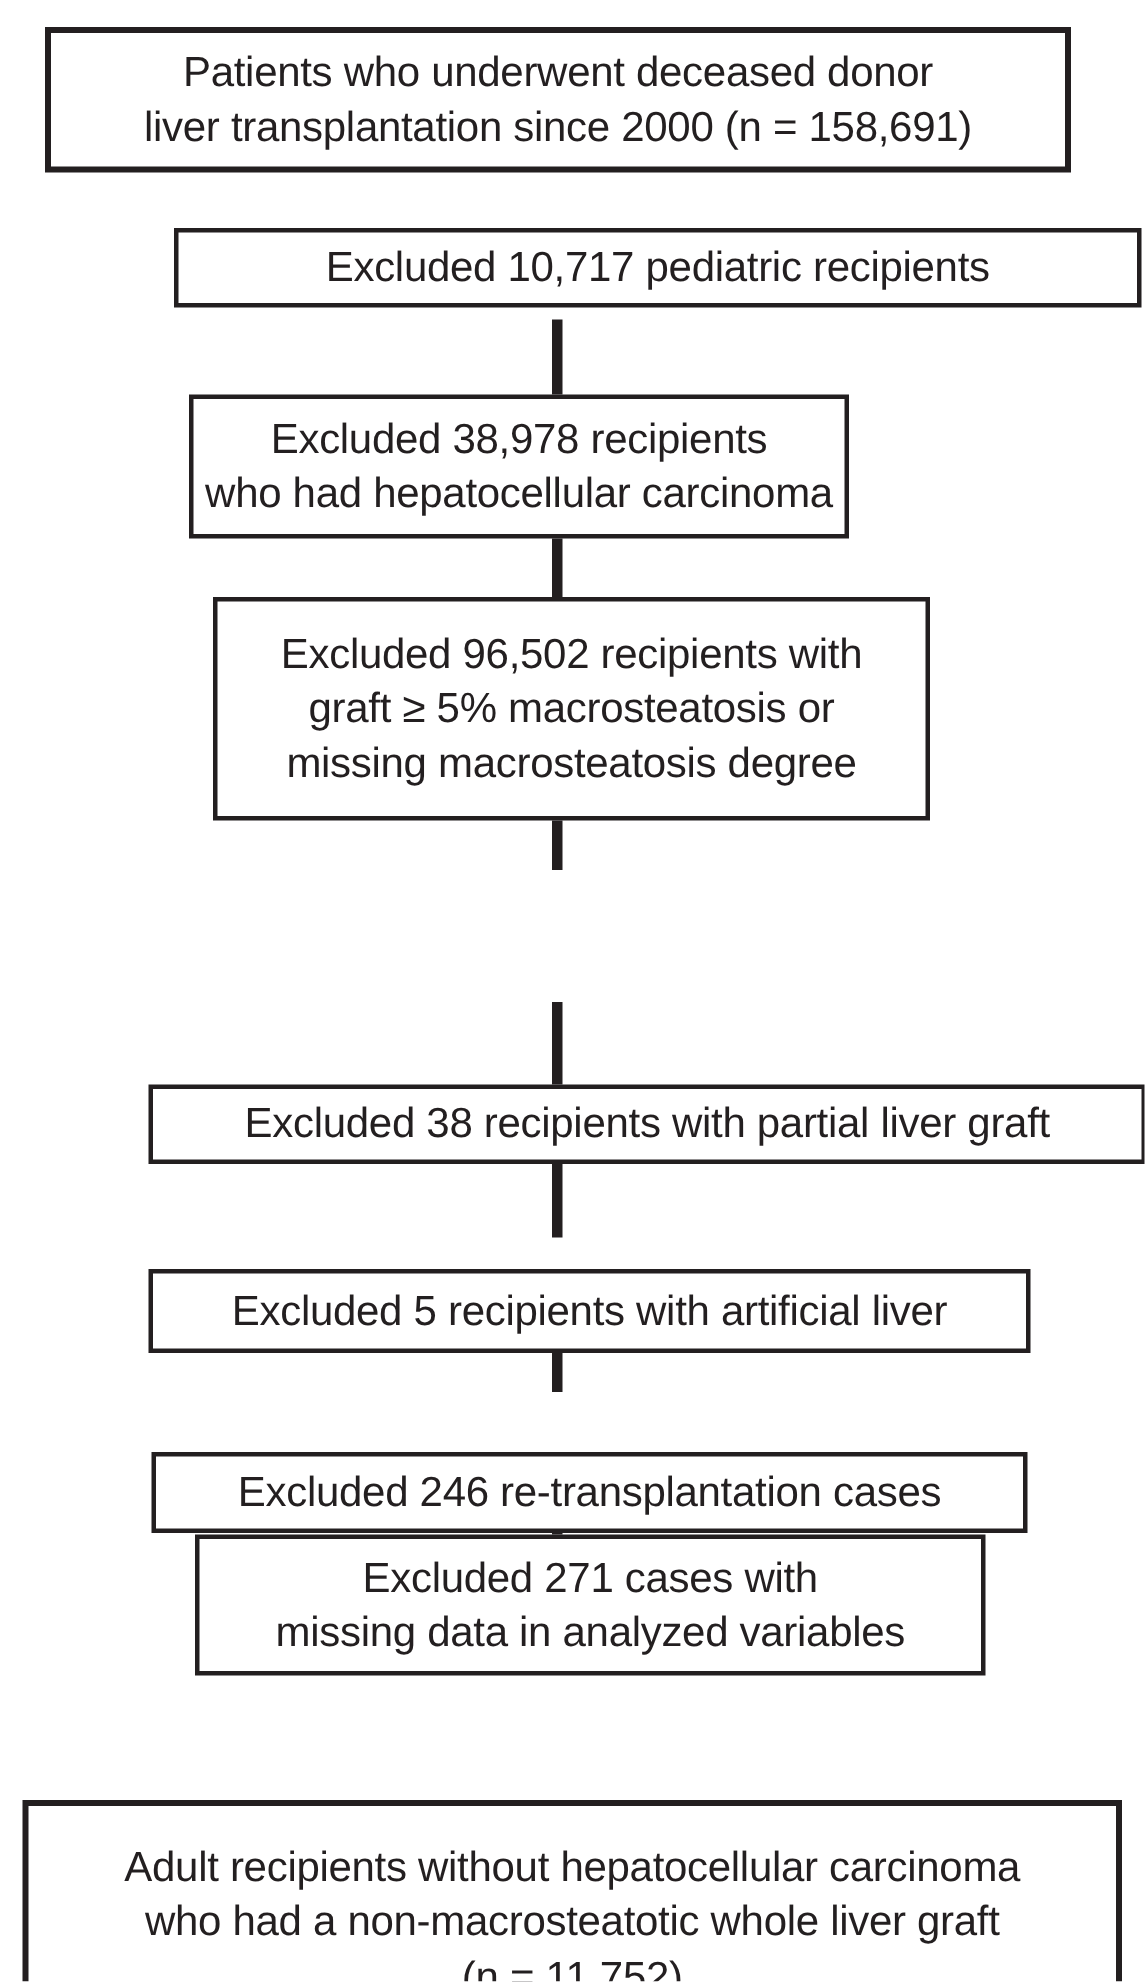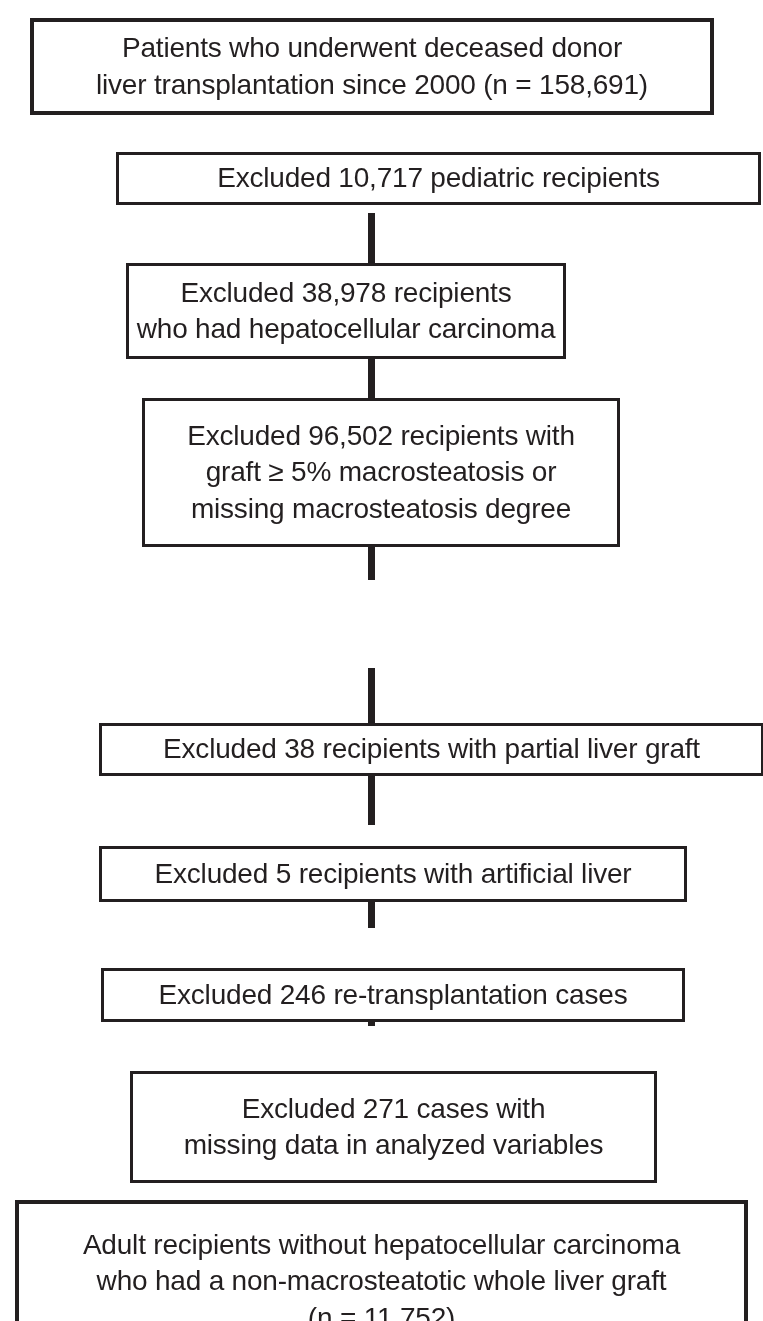--- a/index.html
+++ b/index.html
@@ -45,21 +45,21 @@
   }
   
   .b1 { left:30px;  top:18px;   width:684px; height:97px;  }
   .b2 { left:116px; top:152px;  width:645px; height:53px;  }
   .b3 { left:126px; top:263px;  width:440px; height:96px;  }
   .b4 { left:142px; top:398px;  width:478px; height:149px; }
   .b5 { left:158px; top:577px;  width:470px; height:94px;  }
   .b6 { left:61px;  top:723px;  width:665px; height:53px;margin-left:38px;  }
   .b7 { left:99px;  top:822px;  width:588px; height:56px;margin-top:24px;  }
   .b8 { left:101px; top:925px;  width:584px; height:54px;margin-top:43px;  }
-  .b9 { left:130px; top:1071px; width:527px; height:112px; }
+  .b9 { left:130px; top:1023px; width:527px; height:94px; }
   .b10{ left:15px;  top:1200px; width:733px; height:163px; }
   
   .c1{ top:213px; height:53px; }
   .c2{ top:356px; height:45px; }
   .c3{ top:526px; height:54px; }
   .c4{ top:668px; height:58px; }
   .c5{ top:773px; height:52px; }
   .c6{ top:875px; height:53px; }
   .c7{ top:976px; height:50px; }
 </style>

